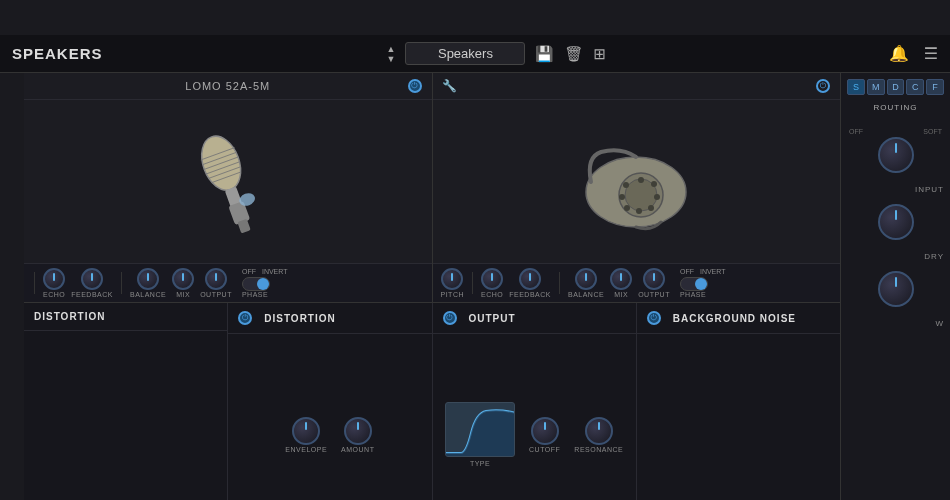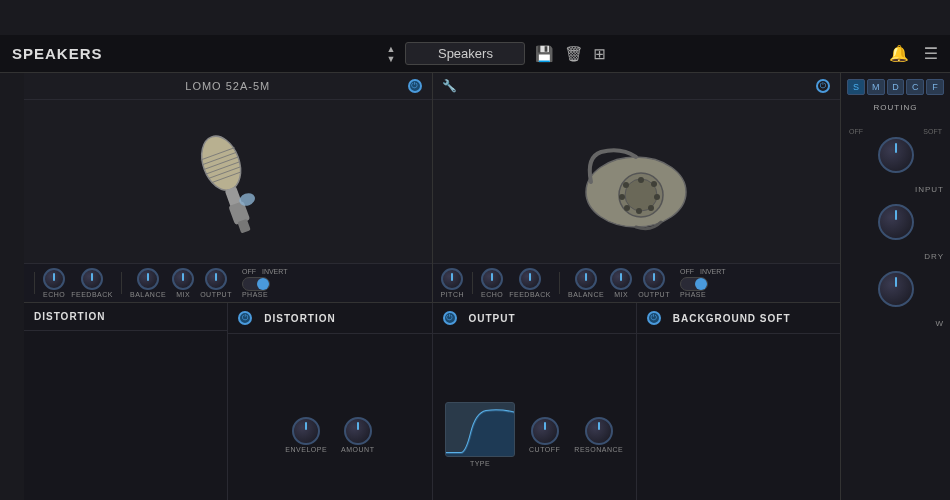--- a/index.html
+++ b/index.html
@@ -573,21 +573,21 @@
           <div class="knob-group">
             <div class="knob"></div>
             <span class="knob-label">RESONANCE</span>
           </div>
         </div>
       </div>
 
       <div class="effect-panel">
         <div class="effect-header">
           <div class="power-btn active" style="margin-right:4px;">⏻</div>
-          <span class="effect-title">BACKGROUND SOFT</span>
+          <span class="effect-title">BACKGROUND NOISE</span>
         </div>
       </div>
 
     </div>
   </div>
 
   <div class="sidebar">
     <div class="sidebar-tabs">
       <div class="sidebar-tab active">S</div>
       <div class="sidebar-tab">M</div>

